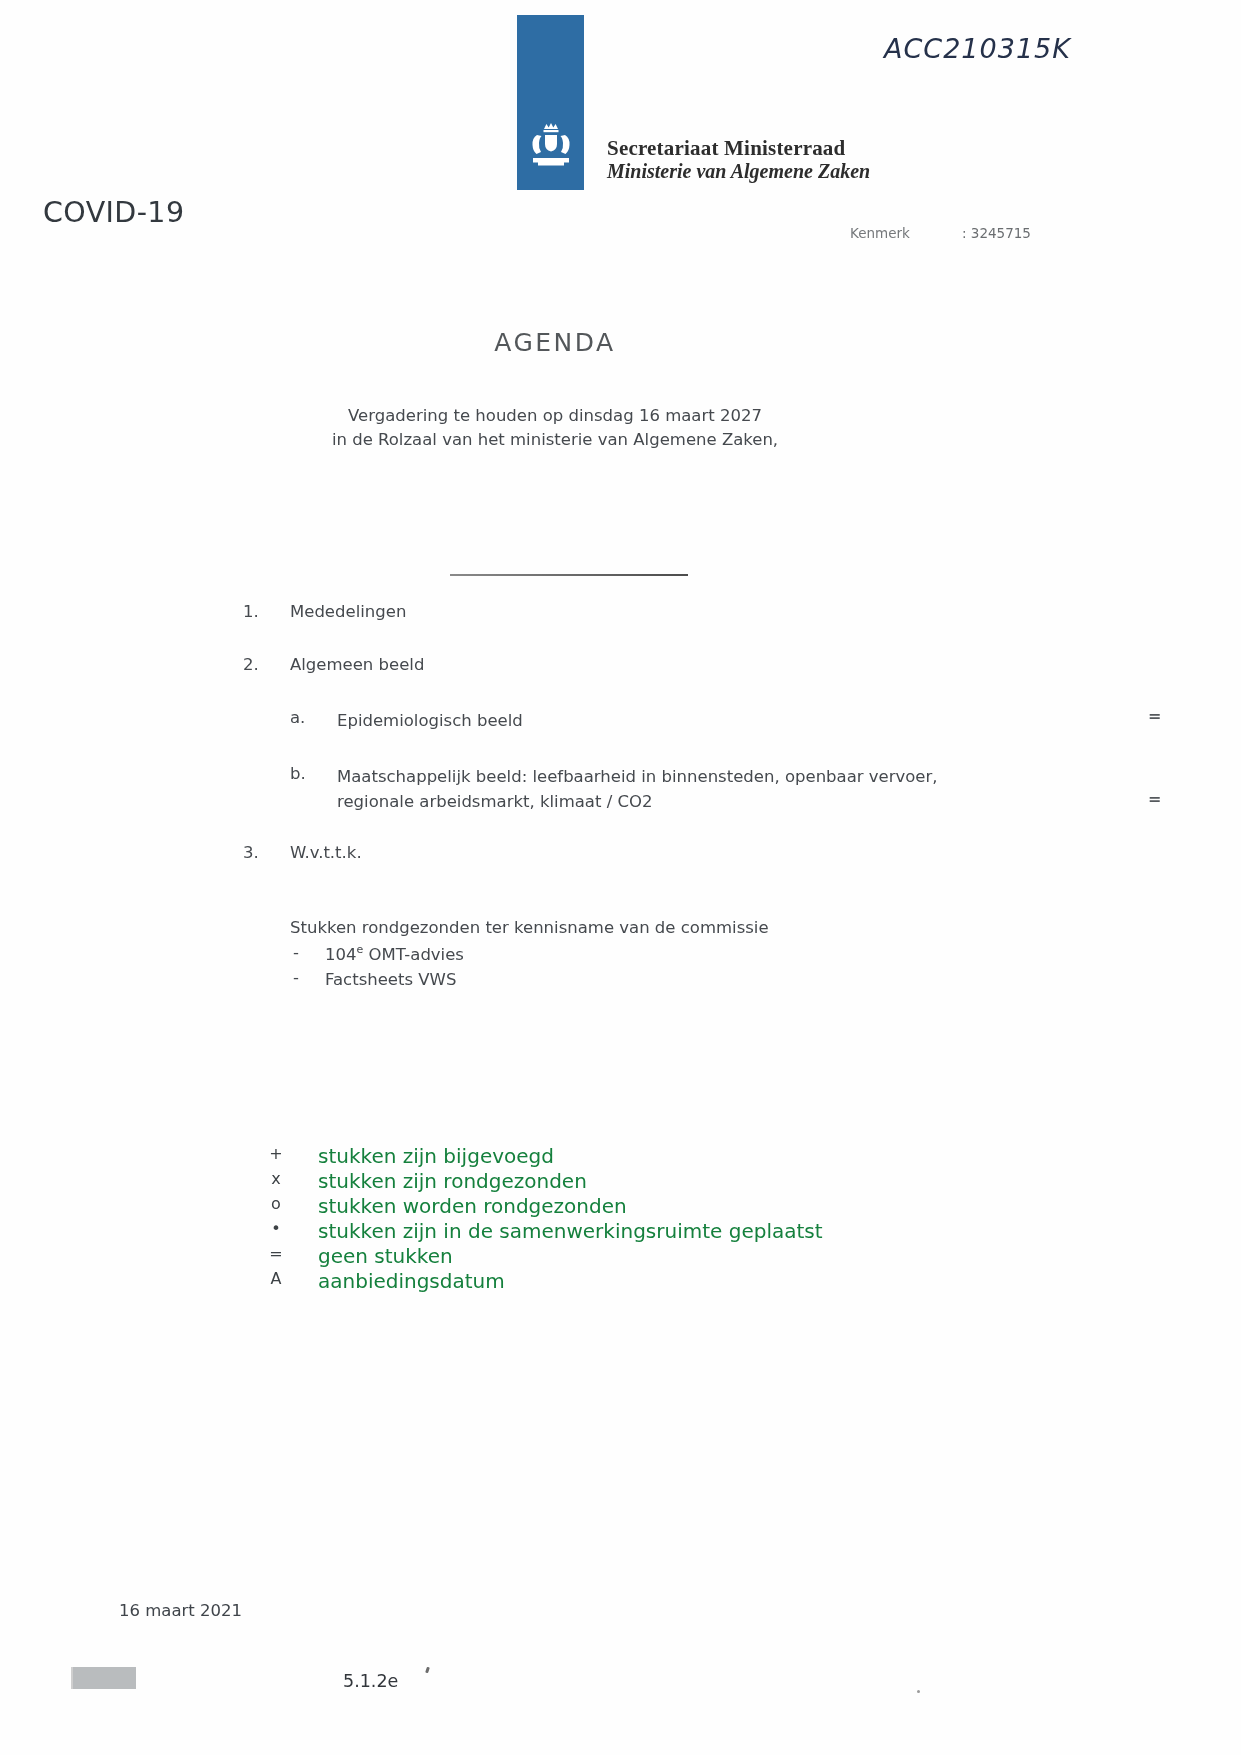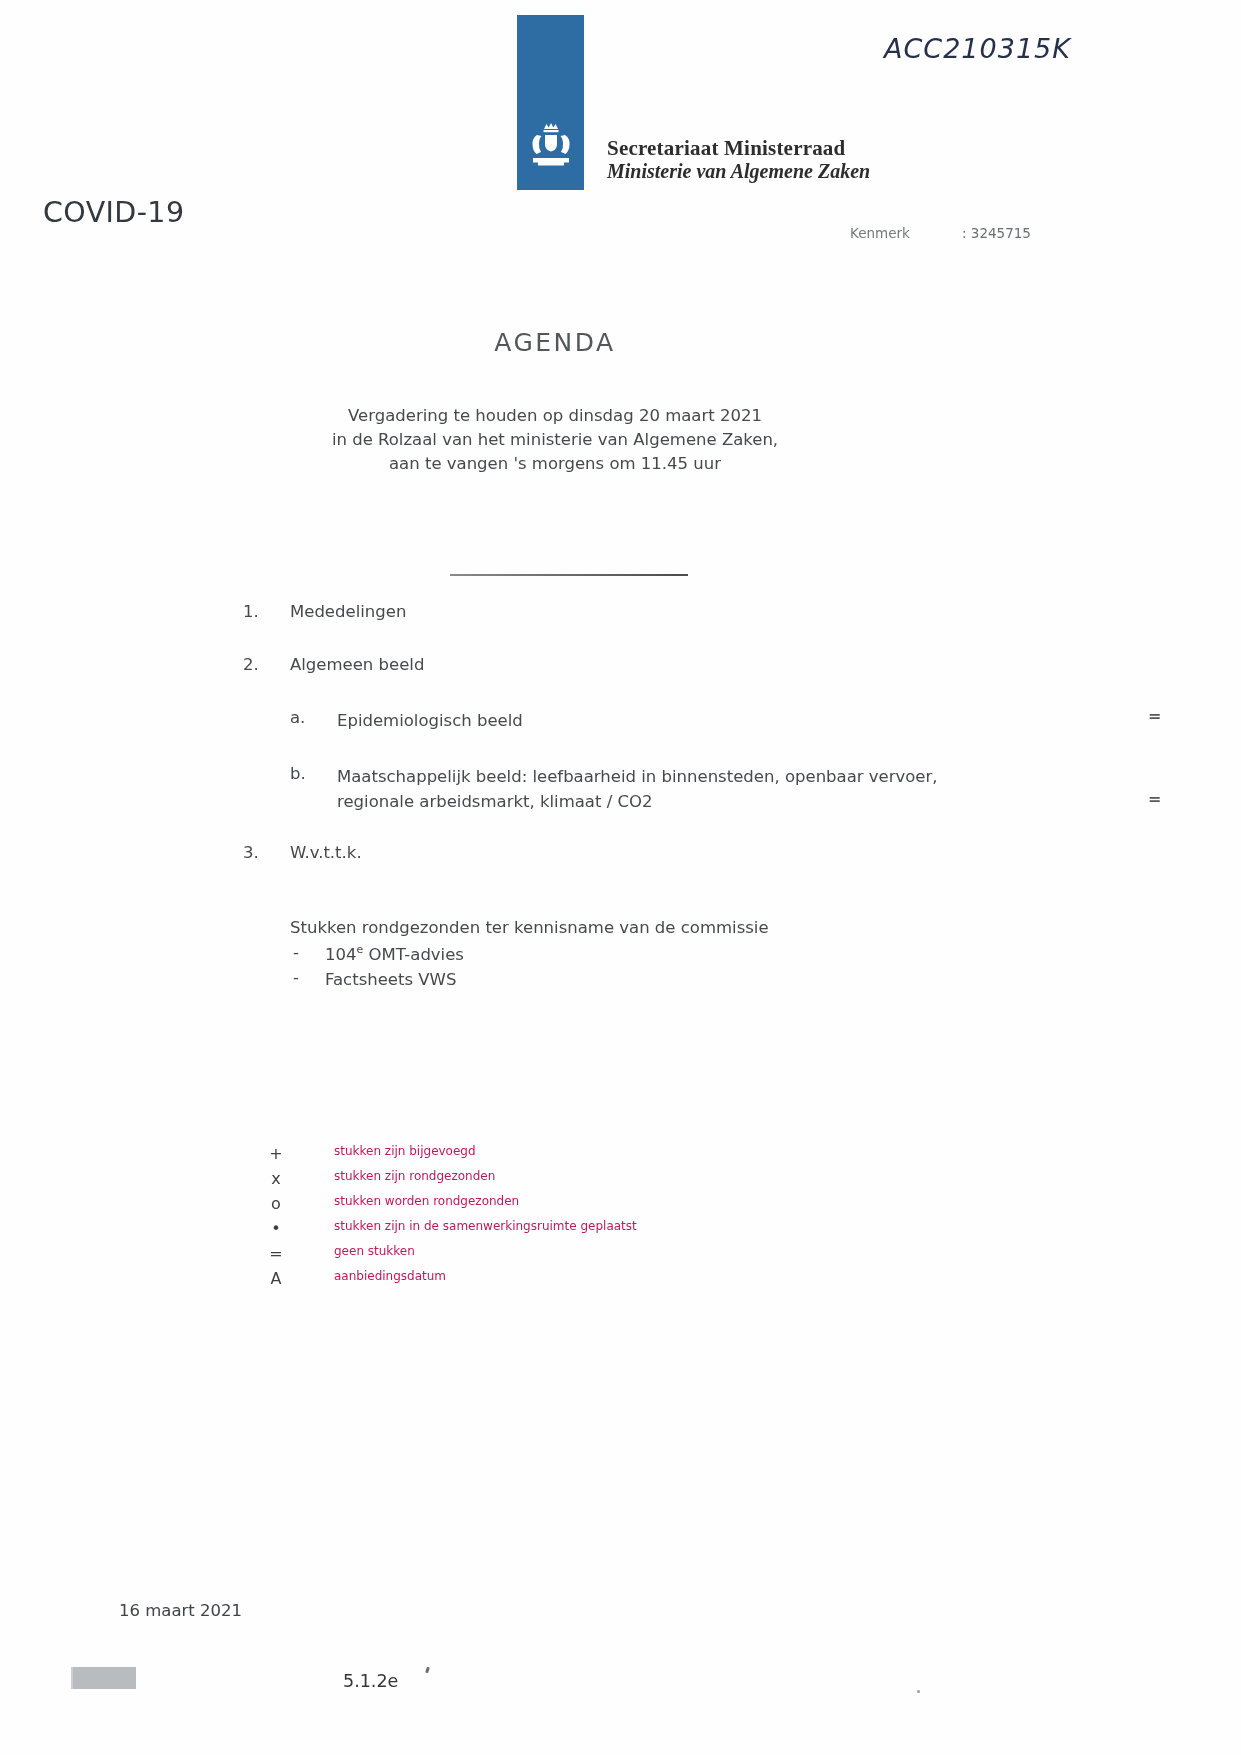--- a/index.html
+++ b/index.html
@@ -41,21 +41,21 @@
   .sub-let{left:290px;font-size:16.5px;color:#45494e;}
   .sub-txt{left:337px;font-size:16.5px;line-height:25px;color:#45494e;width:660px;}
   .marker{left:1148px;font-size:16px;color:#55595d;font-weight:bold;}
 
   .stuk-intro{left:290px;top:918px;font-size:16.5px;color:#45494e;}
   .bullet-dash{left:293px;font-size:16.5px;color:#45494e;}
   .bullet-txt{left:325px;font-size:16.5px;color:#45494e;}
   .bullet-txt sup{font-size:11px;}
 
   .leg-sym{left:260px;width:32px;text-align:center;font-size:16px;color:#3d4246;}
-  .leg-txt{left:318px;font-size:12px;color:#be185d;margin-left:16px;}
+  .leg-txt{left:318px;font-size:20px;color:#15803d;}
 
   .fdate{left:72px;top:1601px;font-size:16.5px;color:#3f444a;margin-left:47px;}
   .redact{left:71px;top:1667px;width:63px;height:22px;background:#b9bcbe;
           border-left:2px solid #cfcfcf;}
   .ground{left:343px;top:1671px;font-size:17.5px;color:#32363b;}
 
   .speck1{left:426px;top:1667px;width:3px;height:6px;background:#6c6c6c;
           transform:rotate(18deg);border-radius:1px;}
   .speck2{left:917px;top:1690px;width:3px;height:3px;background:#9a9a9a;border-radius:50%;}
 </style>
@@ -86,23 +86,22 @@
   <div class="abs ctitle">
     <div>COVID-19</div>
   </div>
 
   <div class="abs kenmerk-label">Kenmerk</div>
   <div class="abs kenmerk-value">: 3245715</div>
 
   <div class="abs center-col agenda-h">AGENDA</div>
 
   <div class="abs center-col meeting">
-    <div>Vergadering te houden op dinsdag 20 maart 2021</div>
+    <div>Vergadering te houden op dinsdag 16 maart 2027</div>
     <div>in de Rolzaal van het ministerie van Algemene Zaken,</div>
-    <div>aan te vangen 's morgens om 11.45 uur</div>
   </div>
 
   <div class="abs divider"></div>
 
   <div class="abs itm-num" style="top:602px">1.</div>
   <div class="abs itm-txt" style="top:602px">Mededelingen</div>
 
   <div class="abs itm-num" style="top:655px">2.</div>
   <div class="abs itm-txt" style="top:655px">Algemeen beeld</div>
 

